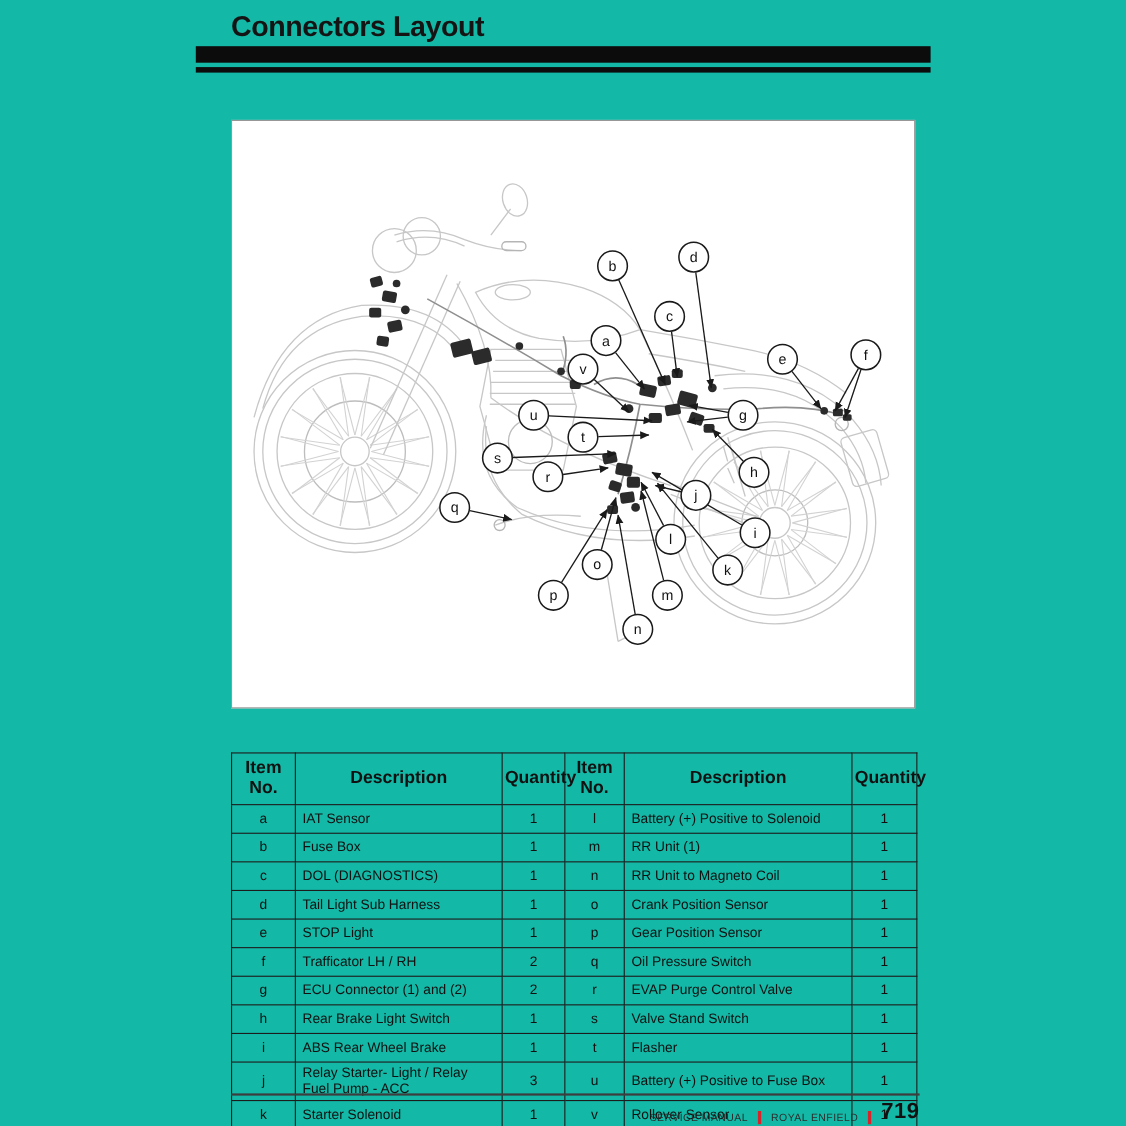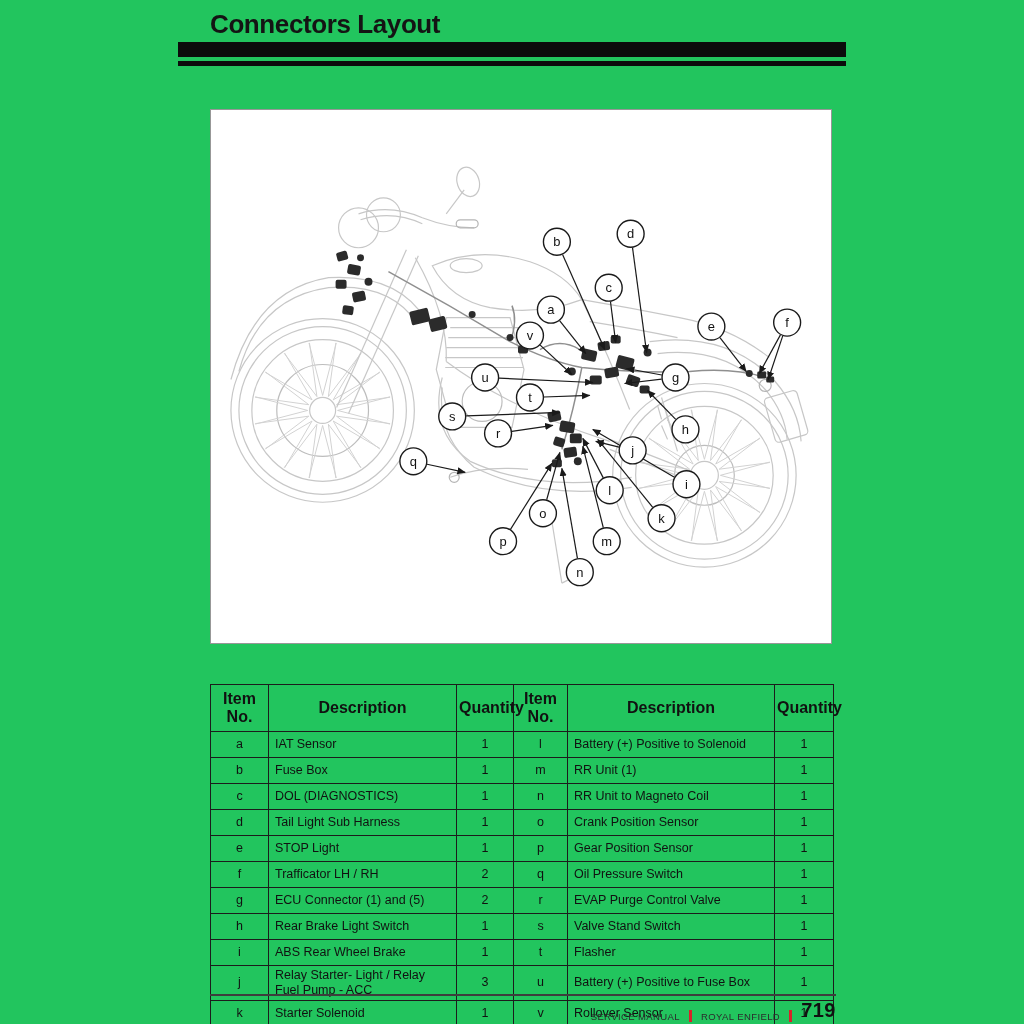--- a/index.html
+++ b/index.html
@@ -1,16 +1,16 @@
 <!DOCTYPE html>
 <html style="--accent: #d8232a;"><head>
 <meta charset="utf-8">
 <style>
   html,body{margin:0;padding:0;background:#fff;}
-  .page{position:relative;width:1024px;height:1024px;background:#22c55e;
+  .page{position:relative;width:1024px;height:1024px;background:#14b8a6;
         font-family:"Liberation Sans",sans-serif;overflow:hidden;}
 
   .title{position:absolute;left:210px;top:9px;margin:0;font-size:26px;font-weight:bold;
          letter-spacing:-0.4px;color:#141414;}
   .bar-thick{position:absolute;left:178px;top:42px;width:668px;height:15px;background:#0c0c0c;}
   .bar-thin{position:absolute;left:178px;top:61px;width:668px;height:5px;background:#0c0c0c;}
 
   .diagram{position:absolute;left:210px;top:109px;width:620px;height:533px;
            border:1px solid #979797;background:#fff;}
   .diagram svg{display:block;width:100%;height:100%;}
@@ -407,21 +407,21 @@
         <tr>
           <td class="c-item">f</td>
           <td class="c-desc">Trafficator LH / RH</td>
           <td class="c-qty">2</td>
           <td class="c-item">q</td>
           <td class="c-desc">Oil Pressure Switch</td>
           <td class="c-qty">1</td>
         </tr>
         <tr>
           <td class="c-item">g</td>
-          <td class="c-desc">ECU Connector (1) and (5)</td>
+          <td class="c-desc">ECU Connector (1) and (2)</td>
           <td class="c-qty">2</td>
           <td class="c-item">r</td>
           <td class="c-desc">EVAP Purge Control Valve</td>
           <td class="c-qty">1</td>
         </tr>
         <tr>
           <td class="c-item">h</td>
           <td class="c-desc">Rear Brake Light Switch</td>
           <td class="c-qty">1</td>
           <td class="c-item">s</td>

